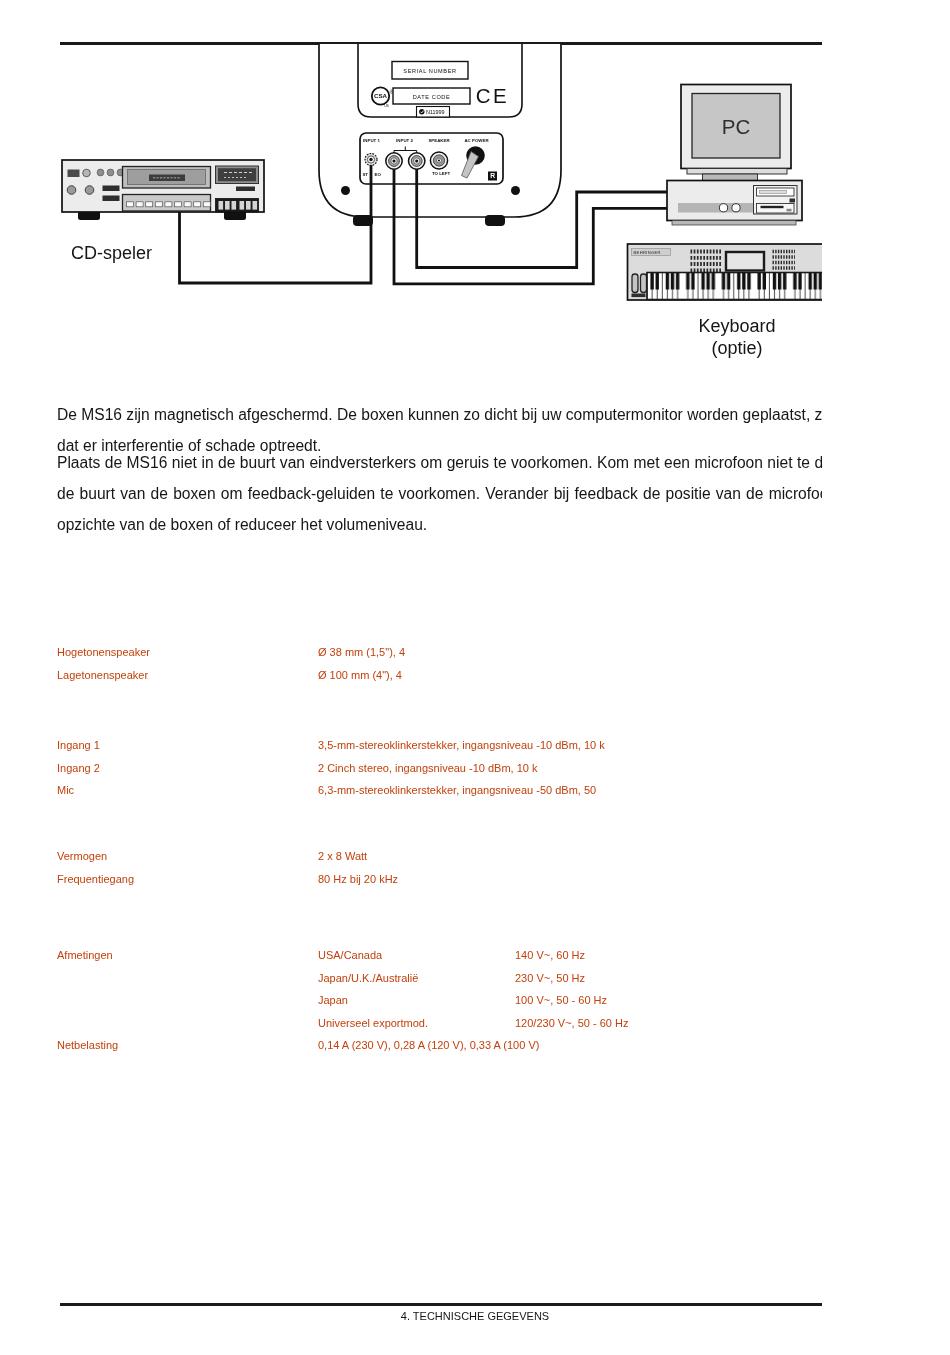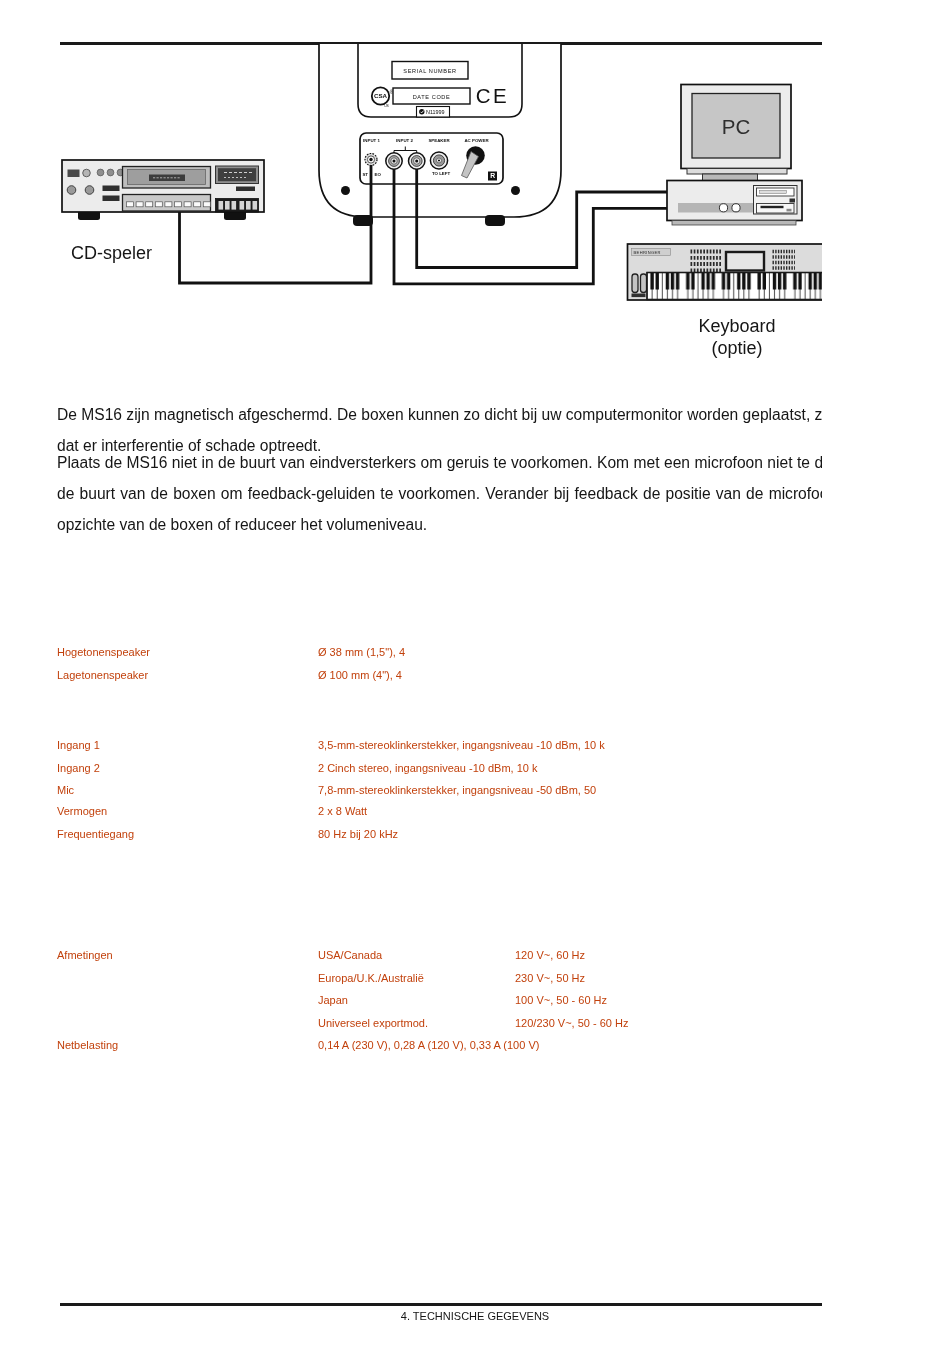--- a/index.html
+++ b/index.html
@@ -242,43 +242,43 @@
     <div class="spec-row">
       <span class="col-label">Ingang 1</span>
       <span class="col-value">3,5-mm-stereoklinkerstekker, ingangsniveau -10 dBm, 10 k</span>
     </div>
     <div class="spec-row">
       <span class="col-label">Ingang 2</span>
       <span class="col-value">2 Cinch stereo, ingangsniveau -10 dBm, 10 k</span>
     </div>
     <div class="spec-row">
       <span class="col-label">Mic</span>
-      <span class="col-value">7,8-mm-stereoklinkerstekker, ingangsniveau -50 dBm, 50</span>
-    </div>
-  </div>
-
-  <div class="spec-section" style="top:805px;">
+      <span class="col-value">6,3-mm-stereoklinkerstekker, ingangsniveau -50 dBm, 50</span>
+    </div>
+  </div>
+
+  <div class="spec-section" style="top:850px;">
     <div class="spec-row">
       <span class="col-label">Vermogen</span>
       <span class="col-value">2 x 8 Watt</span>
     </div>
     <div class="spec-row">
       <span class="col-label">Frequentiegang</span>
       <span class="col-value">80 Hz bij 20 kHz</span>
     </div>
   </div>
 
   <div class="spec-section" style="top:949px;">
     <div class="spec-row">
       <span class="col-label">Afmetingen</span>
       <span class="col-value">USA/Canada</span>
-      <span class="col-value2">120 V~, 60 Hz</span>
-    </div>
-    <div class="spec-row">
-      <span class="col-value">Europa/U.K./Australië</span>
+      <span class="col-value2">140 V~, 60 Hz</span>
+    </div>
+    <div class="spec-row">
+      <span class="col-value">Japan/U.K./Australië</span>
       <span class="col-value2">230 V~, 50 Hz</span>
     </div>
     <div class="spec-row">
       <span class="col-value">Japan</span>
       <span class="col-value2">100 V~, 50 - 60 Hz</span>
     </div>
     <div class="spec-row">
       <span class="col-value">Universeel exportmod.</span>
       <span class="col-value2">120/230 V~, 50 - 60 Hz</span>
     </div>

